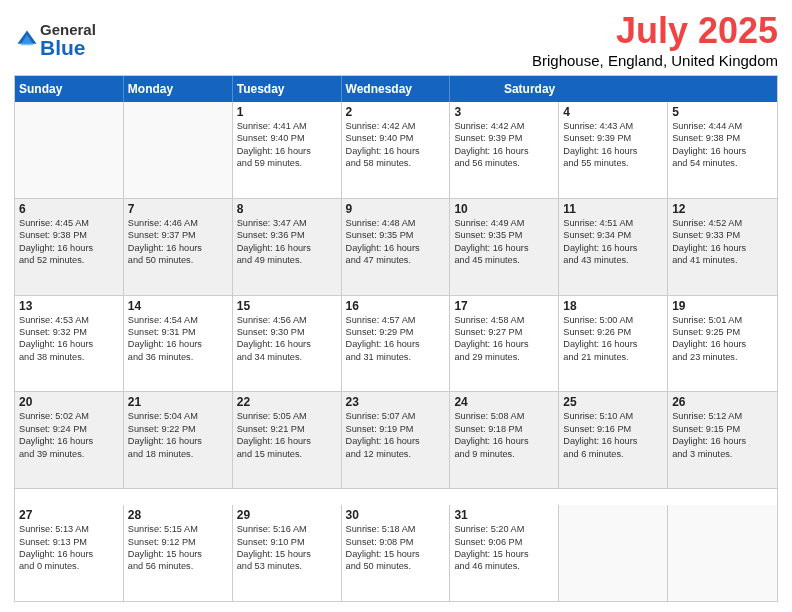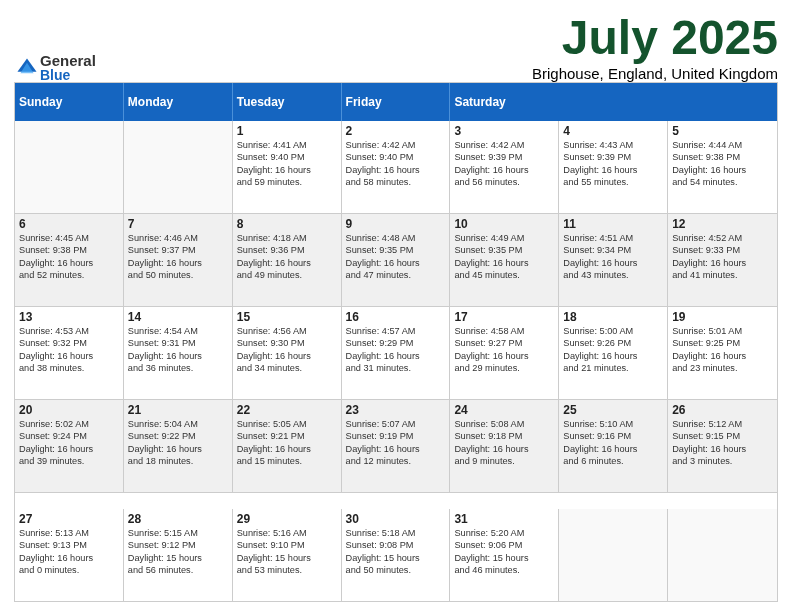--- a/index.html
+++ b/index.html
@@ -13,54 +13,55 @@
     .page {
       width: 792px;
       height: 612px;
       padding: 10px 14px 10px 14px;
       display: flex;
       flex-direction: column;
     }
     .header {
       display: flex;
       justify-content: space-between;
-      align-items: flex-end;
+      align-items: center;
+      margin-bottom: 6px;
     }
     .logo {
       display: flex;
       align-items: center;
       gap: 2px;
     }
     .logo-text {
       display: flex;
       flex-direction: column;
       line-height: 1;
     }
     .logo-general {
       font-size: 15px;
       font-weight: bold;
       color: #333;
     }
     .logo-blue {
-      font-size: 14px;
+      font-size: 21px;
       font-weight: bold;
       color: #1565c0;
     }
     .logo-icon {
       width: 22px;
       height: 22px;
       margin-left: 2px;
     }
     .title-block {
       text-align: right;
     }
     .main-title {
-      font-size: 48px;
-      font-weight: bold;
-      color: #14532d;
+      font-size: 36px;
+      font-weight: bold;
+      color: #ef4444;
     }
     .subtitle {
       font-size: 15px;
       color: #000000;
       font-weight: normal;
     }
     .calendar {
       flex: 1;
       display: flex;
       flex-direction: column;
@@ -68,25 +69,25 @@
     }
     .cal-header-row {
       display: grid;
       grid-template-columns: repeat(7, 1fr);
       background: #1565c0;
     }
     .cal-header-cell {
       color: #fff;
       font-weight: bold;
       font-size: 12px;
-      padding: 12px 4px;
+      padding: 6px 4px;
       text-align: left;
       border-right: 1px solid #4a90d9;
     }
-    .cal-header-cell:last-child { border-right: none; }
+    .cal-header-cell:last-child { border-right: none; text-align: right; }
     .cal-body {
       flex: 1;
       display: flex;
       flex-direction: column;
     }
     .cal-week {
       display: grid;
       grid-template-columns: repeat(7, 1fr);
       flex: 1;
       border-bottom: 1px solid #ccc;
@@ -135,21 +136,21 @@
       <div class="main-title">July 2025</div>
       <div class="subtitle">Brighouse, England, United Kingdom</div>
     </div>
   </div>
 
   <div class="calendar">
     <div class="cal-header-row">
     <div class="cal-header-cell">Sunday</div>
         <div class="cal-header-cell">Monday</div>
         <div class="cal-header-cell">Tuesday</div>
-        <div class="cal-header-cell">Friday</div>
+        <div class="cal-header-cell">Wednesday</div>
         <div class="cal-header-cell">Saturday</div>
       </div>
     <div class="cal-body">
     <div class="cal-week">
           <div class="cal-cell empty"></div>
           <div class="cal-cell empty"></div>
           <div class="cal-cell">
             <span class="day-num">1</span>
             <span class="cell-line">Sunrise: 4:41 AM</span>
             <span class="cell-line">Sunset: 9:40 PM</span>
@@ -195,21 +196,21 @@
           </div>
           <div class="cal-cell shaded">
             <span class="day-num">7</span>
             <span class="cell-line">Sunrise: 4:46 AM</span>
             <span class="cell-line">Sunset: 9:37 PM</span>
             <span class="cell-line">Daylight: 16 hours</span>
             <span class="cell-line">and 50 minutes.</span>
           </div>
           <div class="cal-cell shaded">
             <span class="day-num">8</span>
-            <span class="cell-line">Sunrise: 4:18 AM</span>
+            <span class="cell-line">Sunrise: 3:47 AM</span>
             <span class="cell-line">Sunset: 9:36 PM</span>
             <span class="cell-line">Daylight: 16 hours</span>
             <span class="cell-line">and 49 minutes.</span>
           </div>
           <div class="cal-cell shaded">
             <span class="day-num">9</span>
             <span class="cell-line">Sunrise: 4:48 AM</span>
             <span class="cell-line">Sunset: 9:35 PM</span>
             <span class="cell-line">Daylight: 16 hours</span>
             <span class="cell-line">and 47 minutes.</span>

